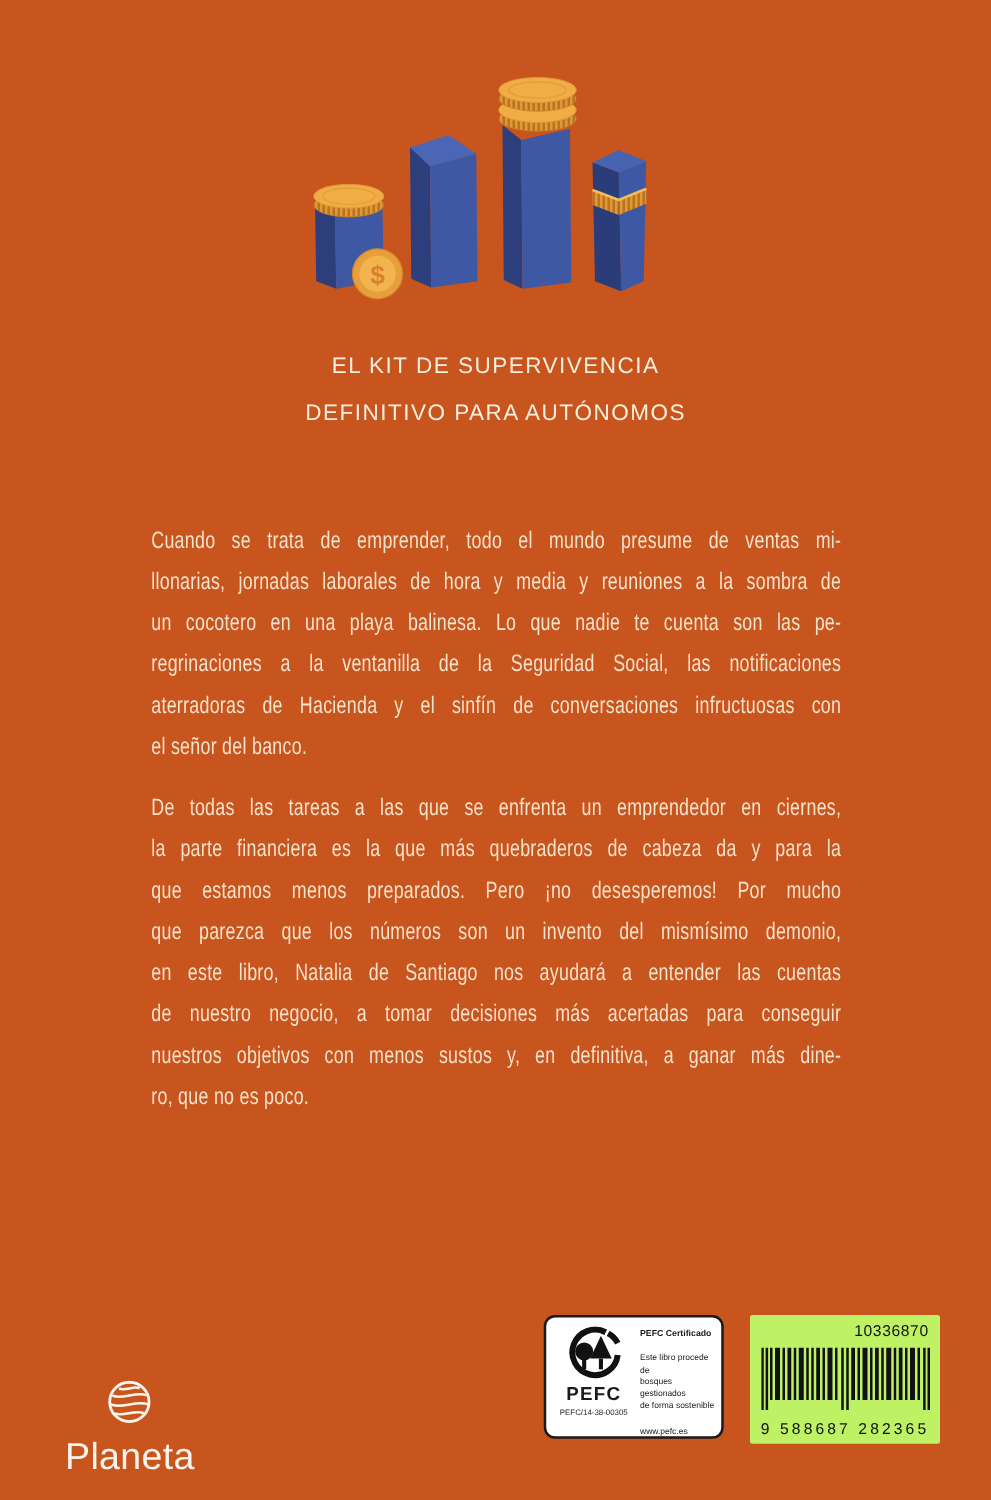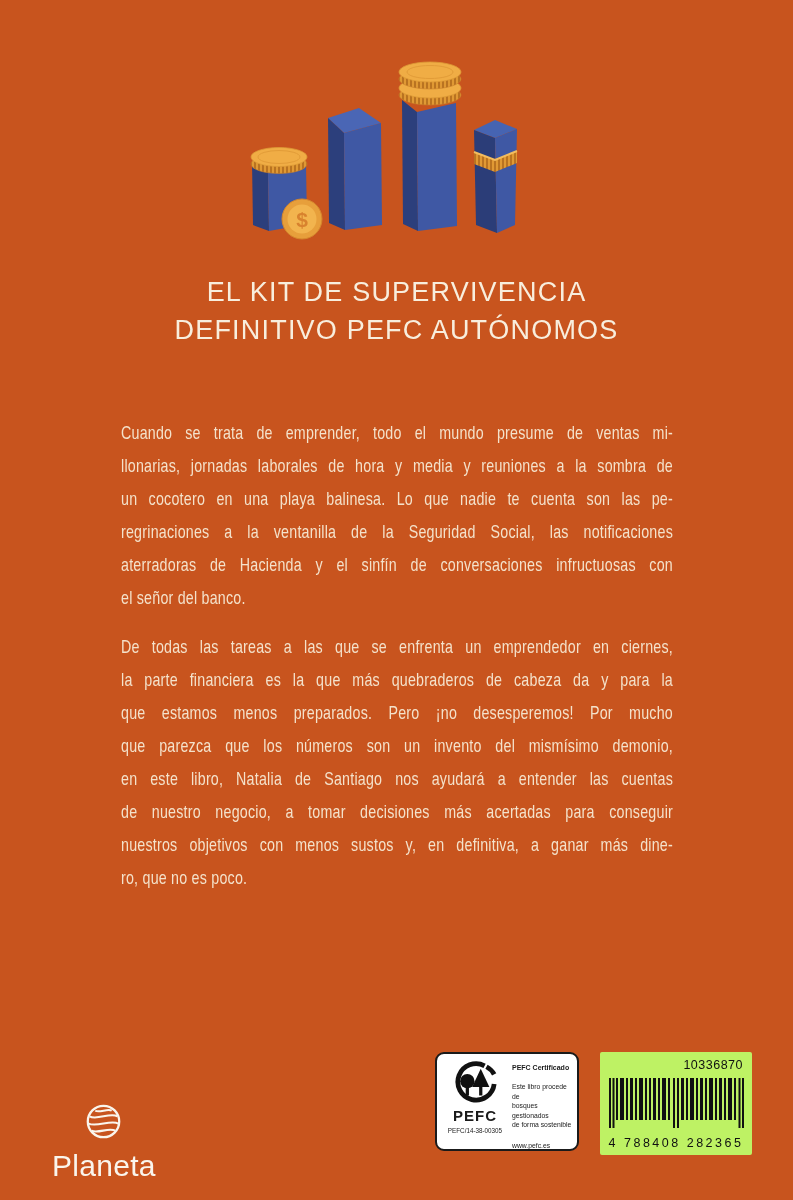--- a/index.html
+++ b/index.html
@@ -5,21 +5,21 @@
   html,body{margin:0;padding:0;}
   .cover{
     position:relative; width:793px; height:1200px; overflow:hidden;
     background:#c8541e;
     font-family:"Liberation Sans","DejaVu Sans",sans-serif;
   }
   .illus{position:absolute; left:240px; top:45px; width:300px; height:200px;}
   .headline{
     position:absolute; left:0; top:273px; width:793px;
     text-align:center; color:#f8eedd;
-    font-size:27px; line-height:38px; letter-spacing:1.2px; font-weight:500;
+    font-size:18px; line-height:38px; letter-spacing:1.2px; font-weight:500;
   }
   .para{
     position:absolute; left:121px; width:736px;
     transform:scaleX(0.75); transform-origin:left top;
     color:#f4e2cb; font-size:19px; line-height:33px; letter-spacing:0.3px; font-weight:300;
   }
   .para.p1{top:416px;}
   .para.p2{top:630px;}
   .para .line{text-align:justify; text-align-last:justify;}
   .para .line.last{text-align-last:left;}
@@ -95,21 +95,21 @@
 
     <g>
       <circle cx="62" cy="174" r="20" fill="#e79f3b" stroke="#d5862c" stroke-width="1"></circle>
       <circle cx="62" cy="174" r="14.5" fill="#f2b44e"></circle>
       <text x="62" y="182" text-anchor="middle" font-size="21" font-weight="bold" fill="#d8822e" font-family="Liberation Sans, DejaVu Sans, sans-serif">$</text>
     </g>
   </svg>
 
   <div class="headline">
     <div>EL KIT DE SUPERVIVENCIA</div>
-    <div>DEFINITIVO PEFC AUTÓNOMOS</div>
+    <div>DEFINITIVO PARA AUTÓNOMOS</div>
   </div>
 
   <div class="para p1">
     <div class="line">Cuando se trata de emprender, todo el mundo presume de ventas mi-</div>
     <div class="line">llonarias, jornadas laborales de hora y media y reuniones a la sombra de</div>
     <div class="line">un cocotero en una playa balinesa. Lo que nadie te cuenta son las pe-</div>
     <div class="line">regrinaciones a la ventanilla de la Seguridad Social, las notificaciones</div>
     <div class="line">aterradoras de Hacienda y el sinfín de conversaciones infructuosas con</div>
     <div class="line last">el señor del banco.</div>
   </div>
@@ -189,16 +189,16 @@
         <rect x="100" width="4" height="42"></rect>
           <rect x="106" width="2" height="42"></rect>
         <rect x="110" width="3" height="42"></rect>
           <rect x="115" width="2" height="42"></rect>
         <rect x="119" width="4" height="42"></rect>
           <rect x="125" width="2" height="42"></rect>
         <rect x="129.5" width="2" height="50"></rect>
           <rect x="133" width="2" height="50"></rect>
       </g>
     </svg>
-    <div class="barcode-digits">4 788408 282365</div>
+    <div class="barcode-digits">9 588687 282365</div>
   </div>
 
 </div>
 
 </body></html>

